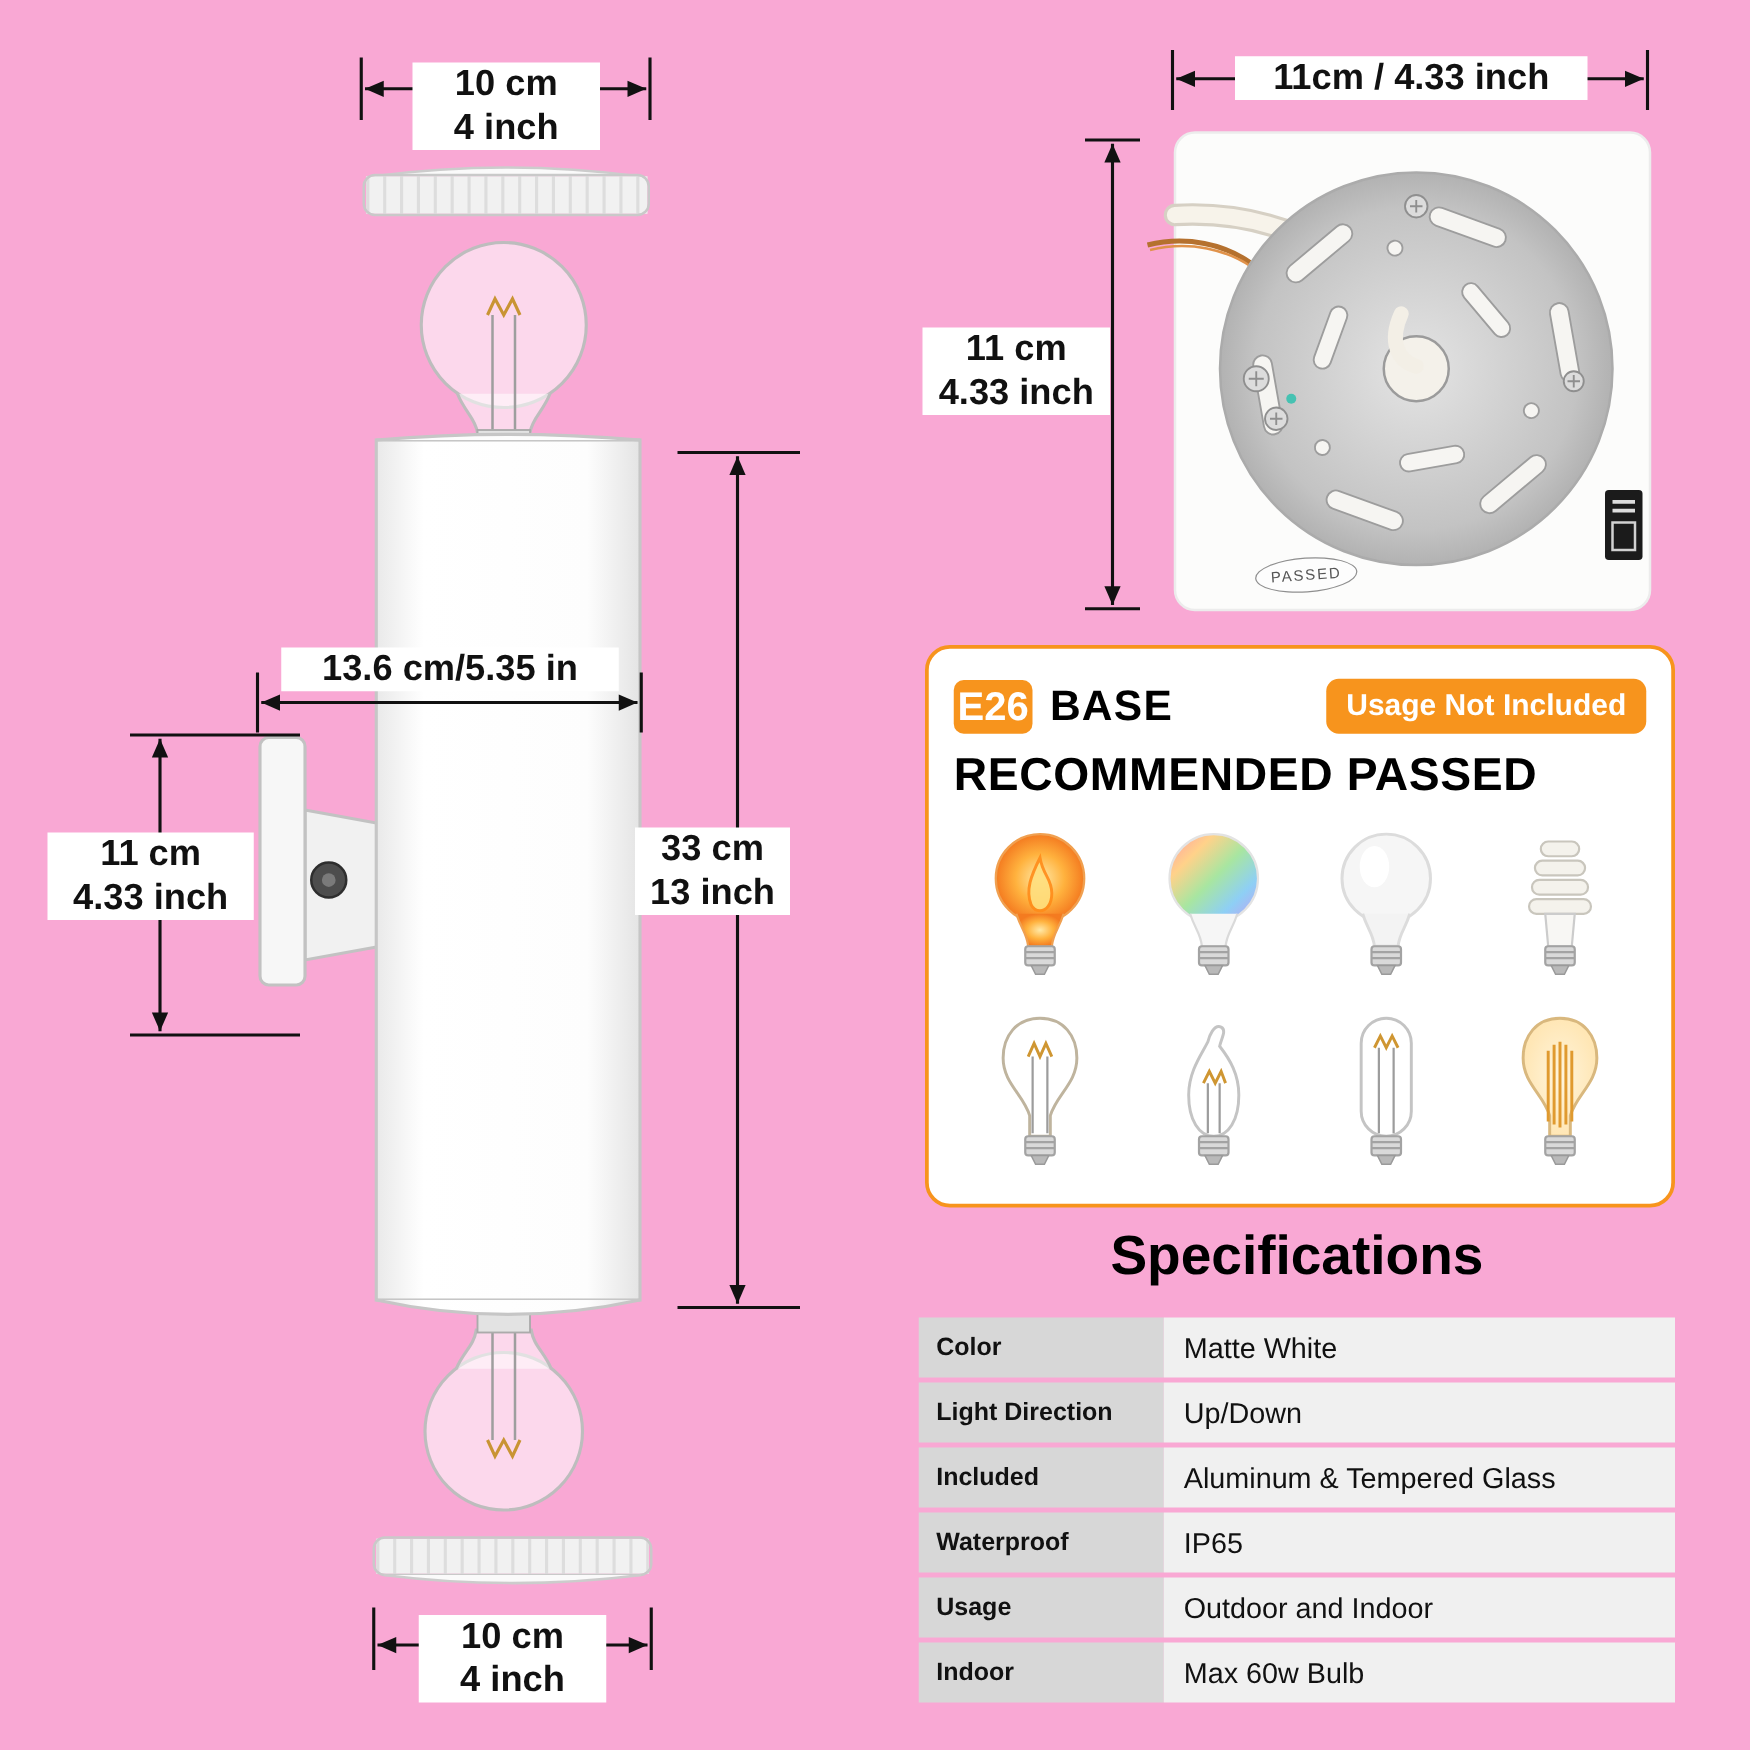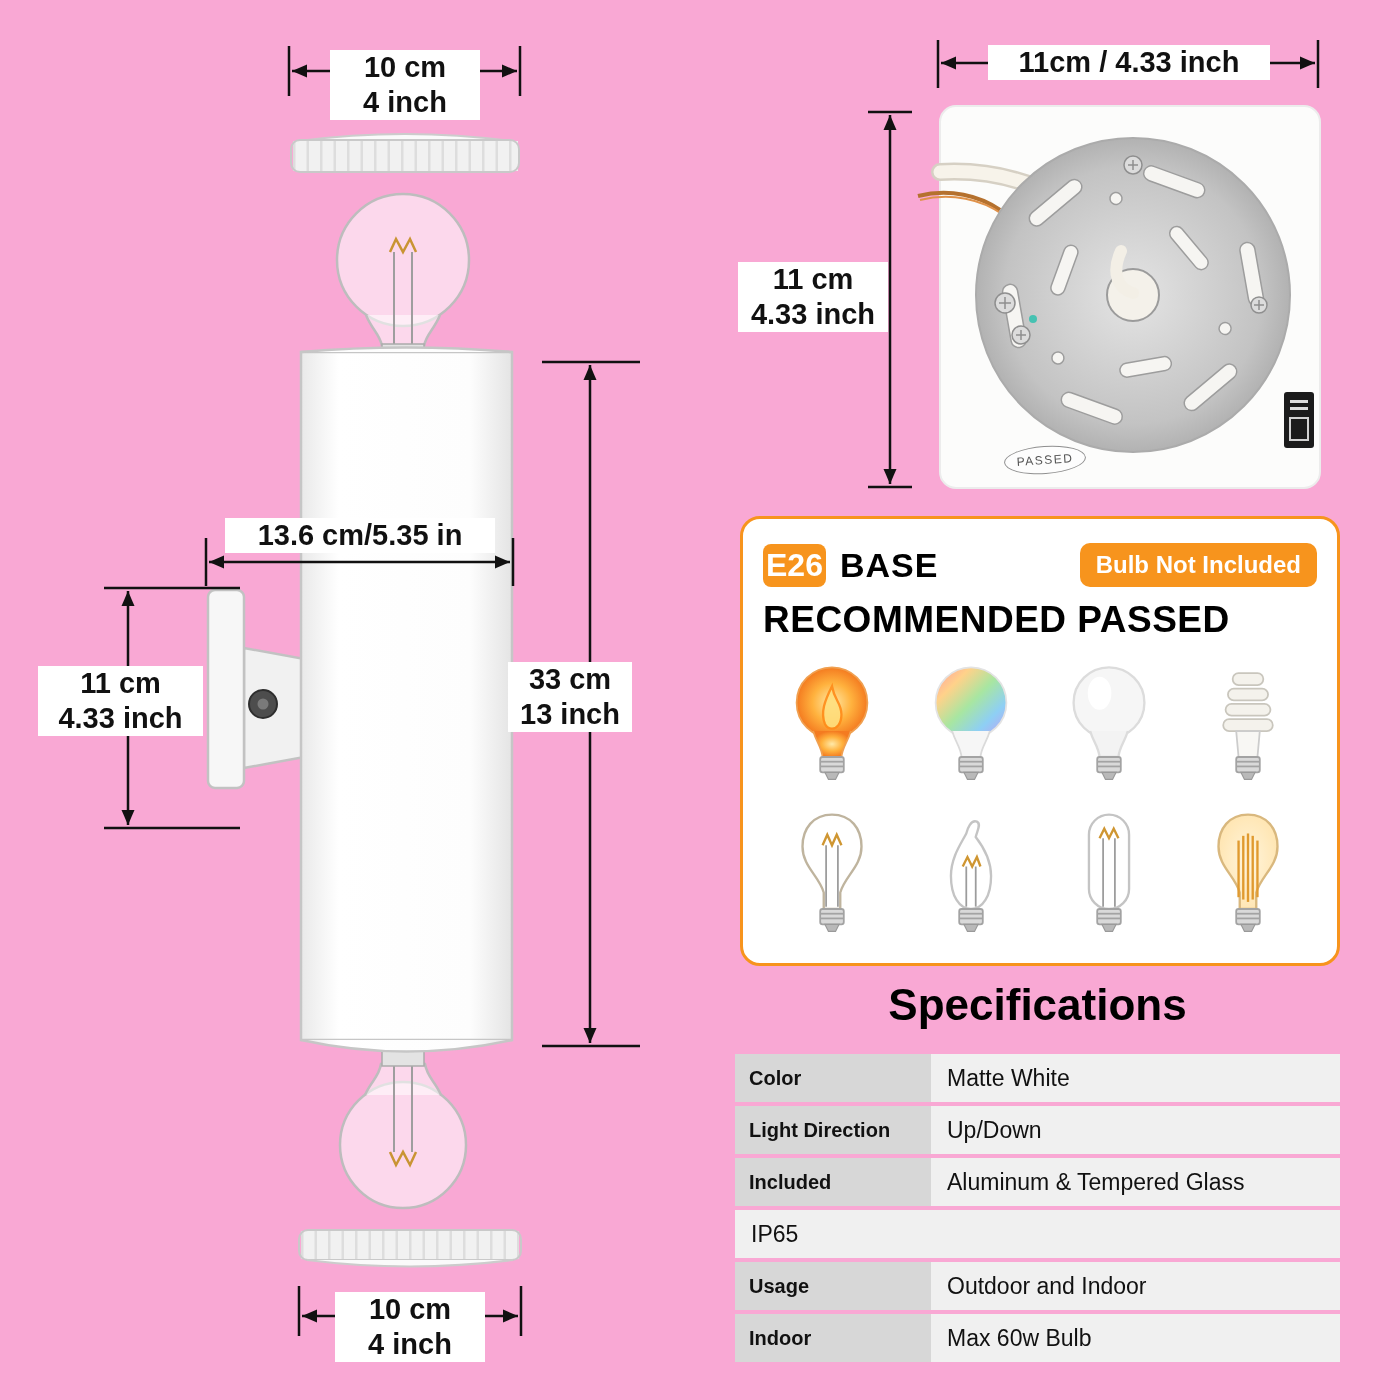--- a/index.html
+++ b/index.html
@@ -241,21 +241,21 @@
   </div>
 
   <div class="passed-stamp">
     <span>PASSED</span>
   </div>
 
   <div class="bulb-panel">
     <div class="panel-header">
       <span class="e26-badge">E26</span>
       <span class="base-label">BASE</span>
-      <span class="not-included">Bulb Not Included</span>
+      <span class="not-included">Usage Not Included</span>
     </div>
     <div class="panel-heading">RECOMMENDED PASSED</div>
 
     <div class="bulb-grid">
       <div class="bulb-cell">
         <svg viewBox="0 0 100 115" width="118" height="136">
           <circle cx="50" cy="42" r="30" fill="url(#flameGrad)" stroke="#f0a050" stroke-width="1.5"></circle>
           <path d="M34,66 C37,76 41,79 42,88 L58,88 C59,79 63,76 66,66" fill="url(#flameGrad)" stroke="#f0a050" stroke-width="1.5"></path>
           <path d="M44,60 C40,50 44,40 50,28 C52,40 58,42 58,52 C58,60 54,64 50,64 C47,64 45,62 44,60 Z" fill="#ffdf7e" stroke="#ff8c1a" stroke-width="2" opacity="0.9"></path>
           <use href="#bulbBase"></use>
@@ -336,20 +336,21 @@
       </div>
       <div class="spec-row">
         <div class="spec-label">Light Direction</div>
         <div class="spec-value">Up/Down</div>
       </div>
       <div class="spec-row">
         <div class="spec-label">Included</div>
         <div class="spec-value">Aluminum  &amp;  Tempered Glass</div>
       </div>
       <div class="spec-row">
+        <div class="spec-label">Waterproof</div>
         <div class="spec-value">IP65</div>
       </div>
       <div class="spec-row">
         <div class="spec-label">Usage</div>
         <div class="spec-value">Outdoor and Indoor</div>
       </div>
       <div class="spec-row">
         <div class="spec-label">Indoor</div>
         <div class="spec-value">Max 60w Bulb</div>
       </div>

